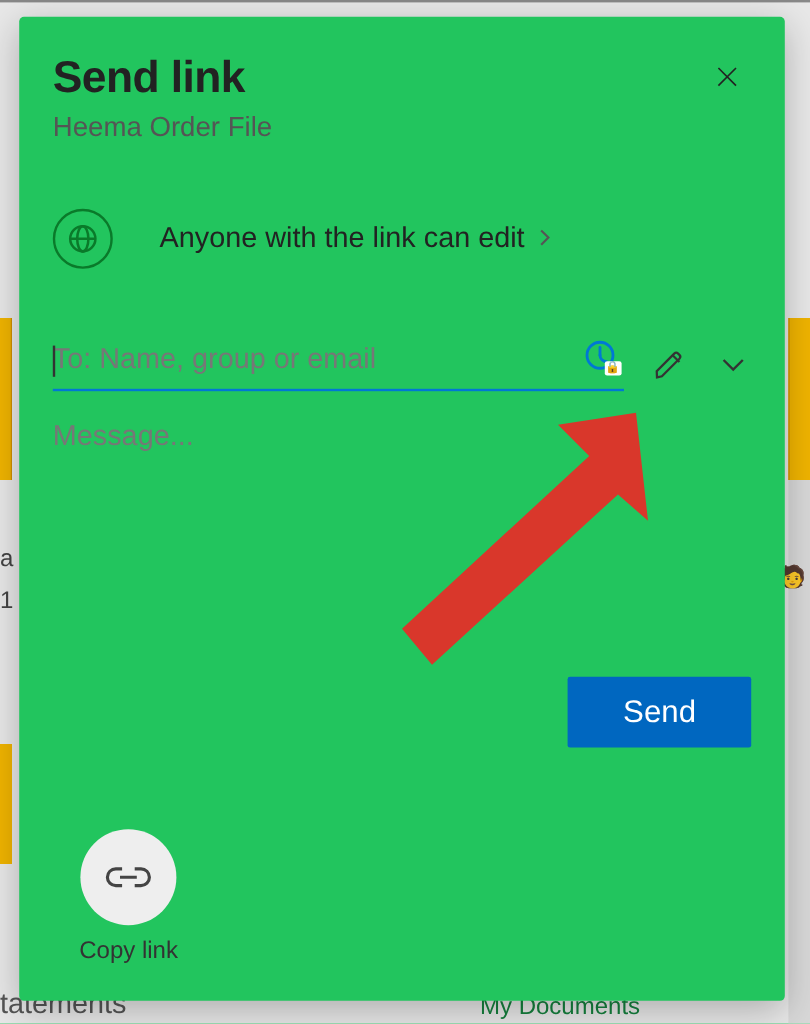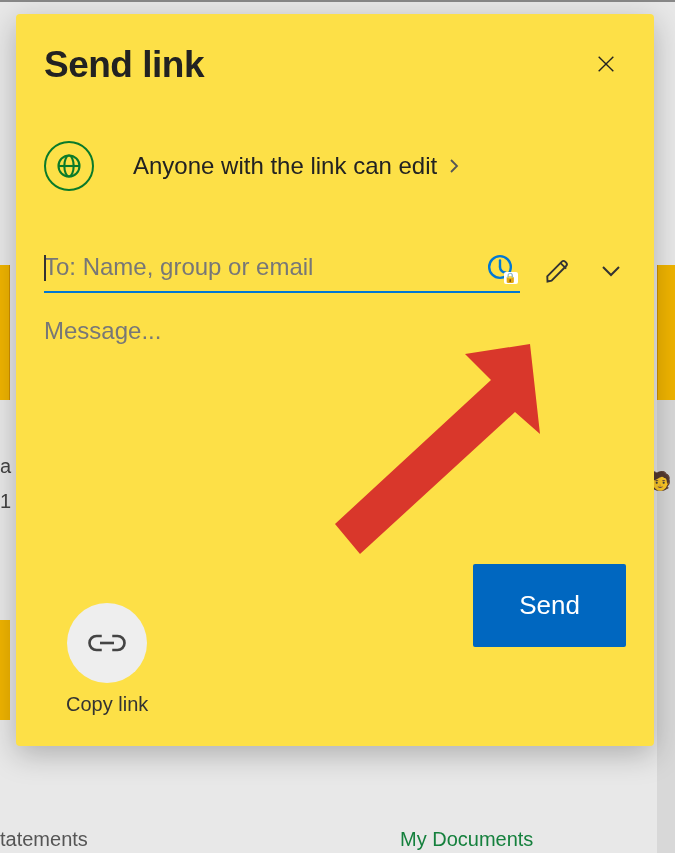--- a/index.html
+++ b/index.html
@@ -40,21 +40,21 @@
     .bg-top-border {
       position: absolute;
       left: 0; right: 0; top: 0;
       height: 2px;
       background: #888;
     }
     .bg-bottom-text-left {
       position: absolute;
       left: 0; bottom: 2px;
       color: #555;
-      font-size: 20px;
+      font-size: 24px;
     }
     .bg-bottom-text-right {
       position: absolute;
       left: 400px; bottom: 2px;
       color: #15803d;
       font-size: 20px;
     }
     .bg-avatar {
       position: absolute;
       right: 3px;
@@ -72,22 +72,22 @@
       left: 0; top: 490px;
       color: #444;
       font-size: 20px;
     }
 
     .dialog {
       position: absolute;
       left: 16px;
       top: 14px;
       width: 638px;
-      height: 732px;
-      background: #fde047;
+      height: 820px;
+      background: #22c55e;
       border-radius: 4px;
       box-shadow: 0 8px 30px rgba(0,0,0,0.25);
       padding: 30px 28px 20px 28px;
     }
     .dialog-header {
       display: flex;
       justify-content: space-between;
       align-items: flex-start;
     }
     .dialog-title {
@@ -139,21 +139,21 @@
       display: flex;
       align-items: center;
       gap: 20px;
     }
     .recipient-input-wrap {
       flex: 1;
       position: relative;
       border-bottom: 2px solid #0078d4;
       padding-bottom: 6px;
       display: flex;
-      align-items: center;
+      align-items: flex-start;
     }
     .recipient-input {
       flex: 1;
       border: none;
       outline: none;
       font-size: 24px;
       color: #222;
       padding: 4px 0;
       background: transparent;
     }
@@ -222,21 +222,21 @@
     .message-input::placeholder { color: #777; }
 
     .send-btn {
       position: absolute;
       right: 28px;
       top: 550px;
       background: #0067c0;
       color: #fff;
       font-size: 26px;
       font-weight: 500;
-      padding: 26px 46px;
+      padding: 14px 46px;
       border: none;
       cursor: pointer;
       border-radius: 2px;
     }
 
     .copy-link-block {
       position: absolute;
       left: 50px;
       bottom: 30px;
       display: flex;
@@ -282,20 +282,21 @@
 <div class="bg-bottom-text-right">My Documents</div>
 <div class="bg-avatar">🧑</div>
 <div class="bg-left-frag1">a</div>
 <div class="bg-left-frag2">1</div>
 
 <div class="dialog">
 
   <div class="dialog-header">
     <div>
       <div class="dialog-title">Send link</div>
+      <div class="dialog-subtitle">Heema Order File</div>
     </div>
     <div class="close-btn">
       <svg width="22" height="22" viewBox="0 0 24 24" fill="none" stroke="currentColor" stroke-width="1.5">
         <line x1="4" y1="4" x2="20" y2="20"></line>
           <line x1="20" y1="4" x2="4" y2="20"></line>
       </svg>
     </div>
   </div>
 
   <div class="link-scope-row">

